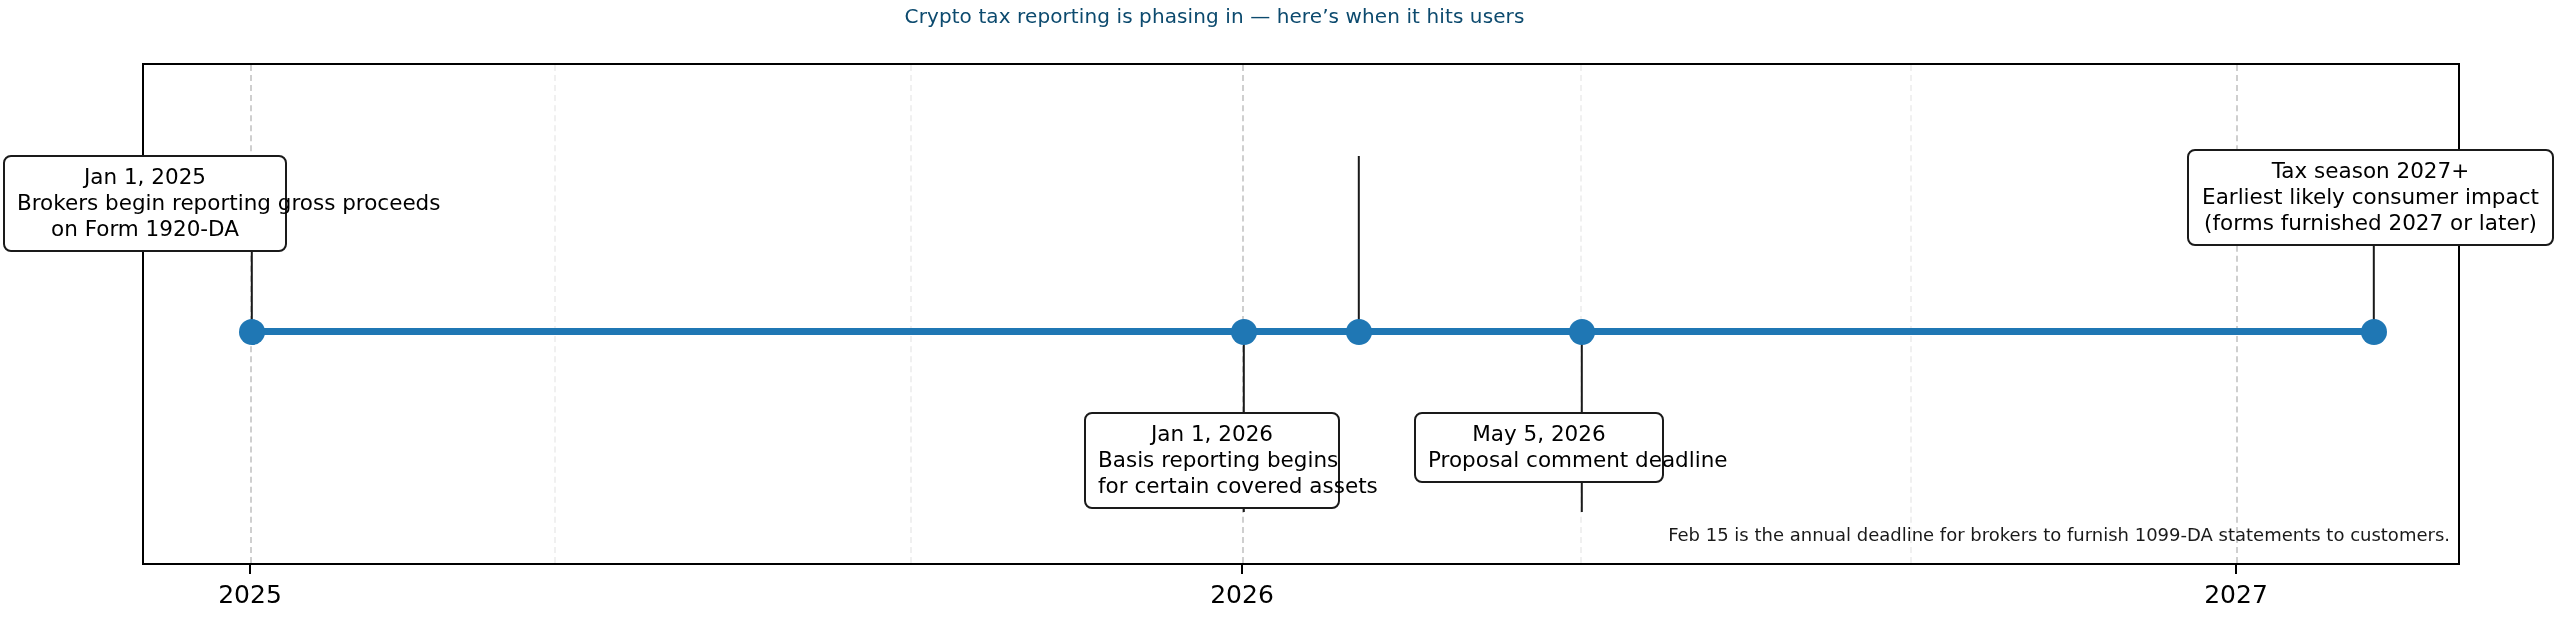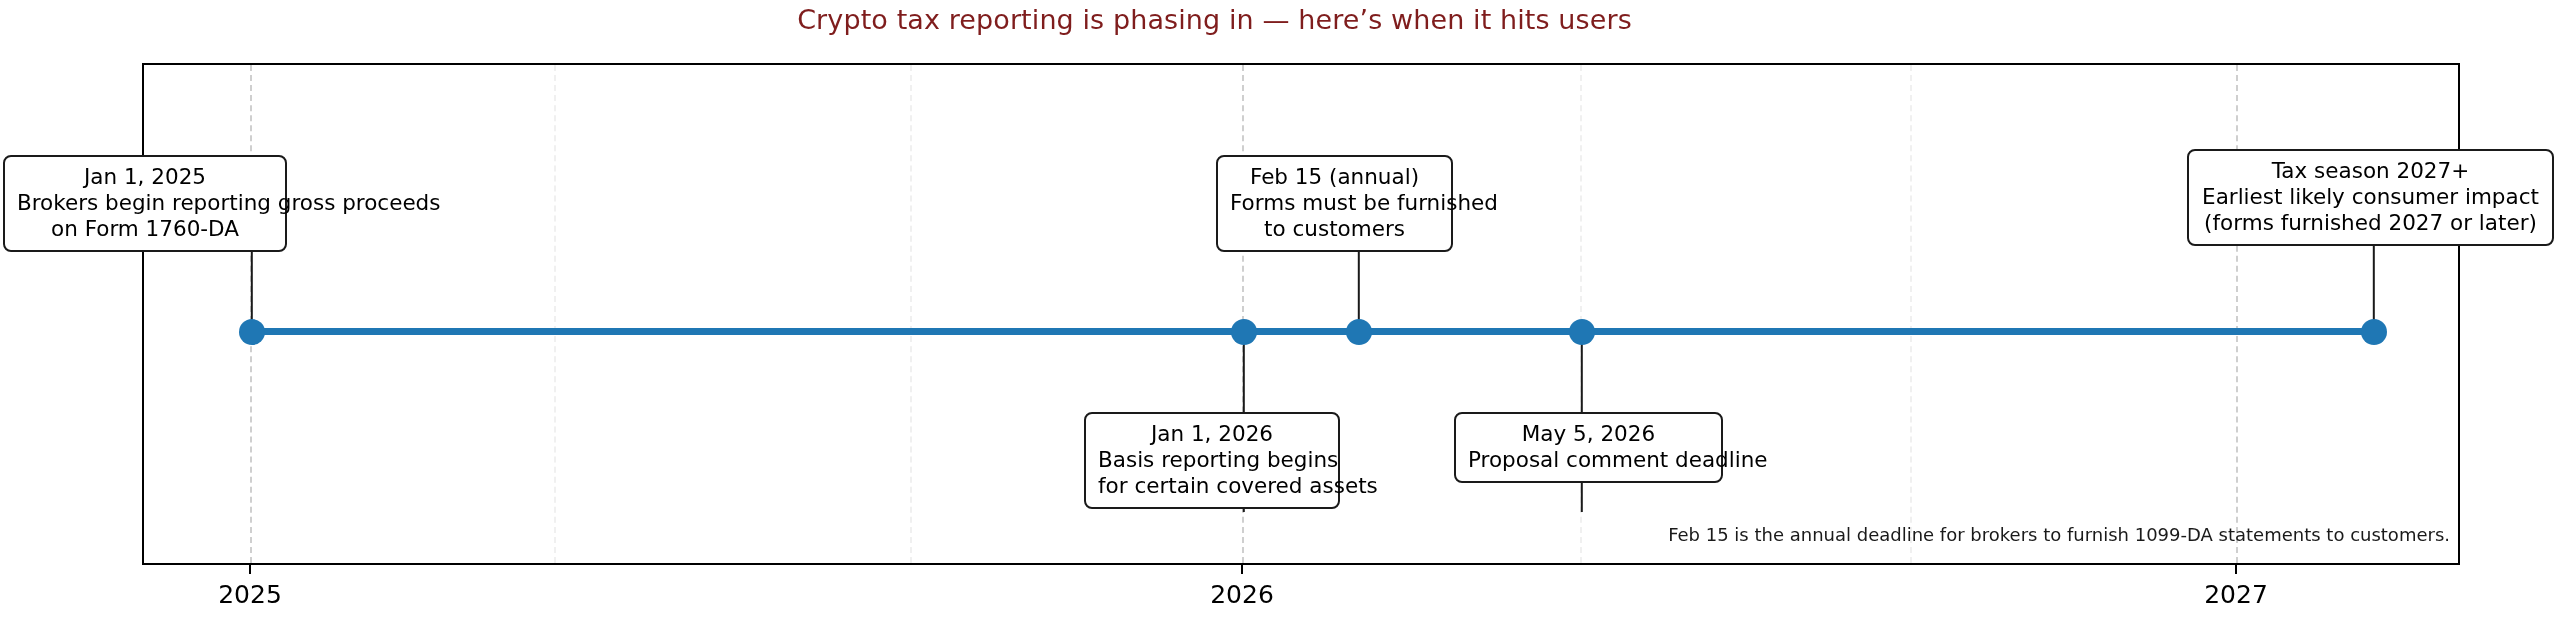--- a/index.html
+++ b/index.html
@@ -1,21 +1,21 @@
 <!DOCTYPE html>
 <html><head>
 <meta charset="utf-8">
 <style>
   html,body{margin:0;padding:0;background:#ffffff;}
   body{width:2555px;height:644px;font-family:"DejaVu Sans","Liberation Sans",sans-serif;color:#000;}
   .figure{position:relative;width:2555px;height:644px;overflow:hidden;background:#fff;}
 
   .fig-title{
     position:absolute;left:0;top:4px;width:2429px;text-align:center;
-    font-size:27px;color:#7f1d1d;letter-spacing:0.1px;
+    font-size:20px;color:#0c4a6e;letter-spacing:0.1px;
   }
 
   
   .axes{
     position:absolute;left:142px;top:63px;width:2318px;height:502px;
     border:2.2px solid #000;box-sizing:border-box;background:transparent;
   }
 
   .gridline{position:absolute;top:0;bottom:0;width:0;border-left:2px dashed #d9d9d9;}
   .gridline.major{border-left:2px dashed #cfcfcf;}
@@ -78,42 +78,37 @@
     <div class="marker" style="left:1215px;top:267px;"></div>
     <div class="marker" style="left:1438px;top:267px;"></div>
     <div class="marker" style="left:2230px;top:267px;"></div>
 
     <div class="footnote" style="right:8px;bottom:18px;">Feb 15 is the annual deadline for brokers to furnish 1099-DA statements to customers.</div>
   </div>
 
   <div class="anno" style="left:3px;top:155px;width:284px;">
     <span class="ln">Jan 1, 2025</span>
     <span class="ln">Brokers begin reporting gross proceeds</span>
-    <span class="ln">on Form 1760-DA</span>
+    <span class="ln">on Form 1920-DA</span>
   </div>
 
-  <div class="anno" style="left:1216px;top:155px;width:237px;">
-    <span class="ln">Feb 15 (annual)</span>
-    <span class="ln">Forms must be furnished</span>
-    <span class="ln">to customers</span>
-  </div>
 
   <div class="anno" style="left:2187px;top:149px;width:367px;">
     <span class="ln">Tax season 2027+</span>
     <span class="ln">Earliest likely consumer impact</span>
     <span class="ln">(forms furnished 2027 or later)</span>
   </div>
 
   <div class="anno" style="left:1084px;top:412px;width:256px;">
     <span class="ln">Jan 1, 2026</span>
     <span class="ln">Basis reporting begins</span>
     <span class="ln">for certain covered assets</span>
   </div>
 
-  <div class="anno" style="left:1454px;top:412px;width:269px;">
+  <div class="anno" style="left:1414px;top:412px;width:250px;">
     <span class="ln">May 5, 2026</span>
     <span class="ln">Proposal comment deadline</span>
   </div>
 
   <div class="tick-mark" style="left:250px;top:565px;"></div>
   <div class="tick-mark" style="left:1242px;top:565px;"></div>
   <div class="tick-mark" style="left:2236px;top:565px;"></div>
 
   <div class="tick-label" style="left:250px;top:580px;">2025</div>
   <div class="tick-label" style="left:1242px;top:580px;text-align:right;">2026</div>

